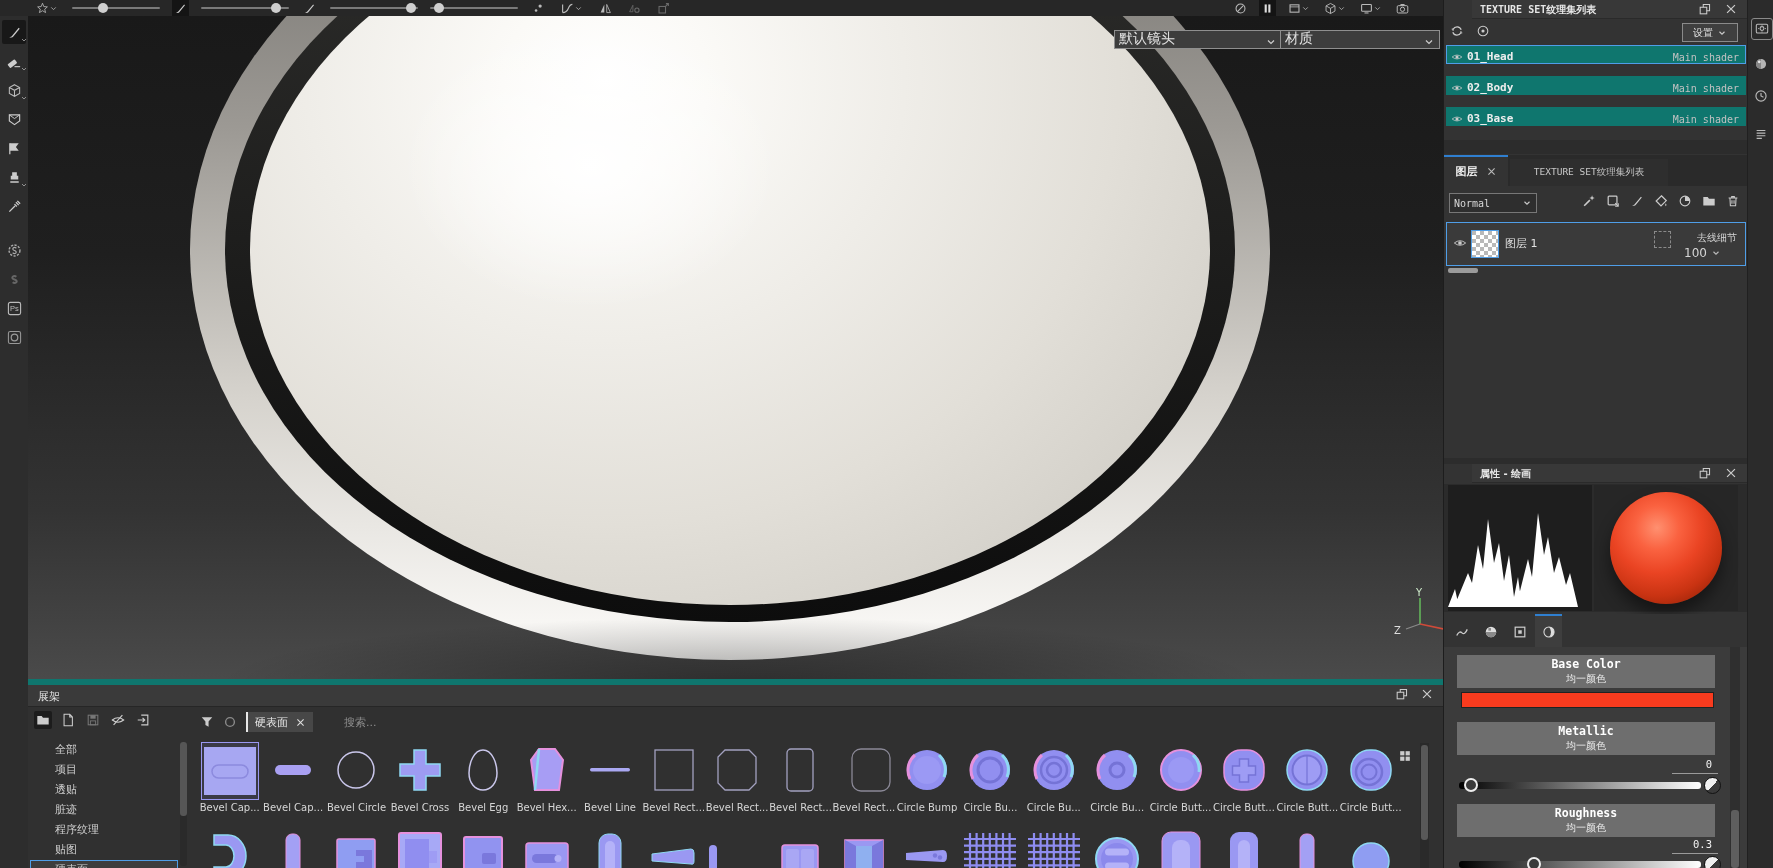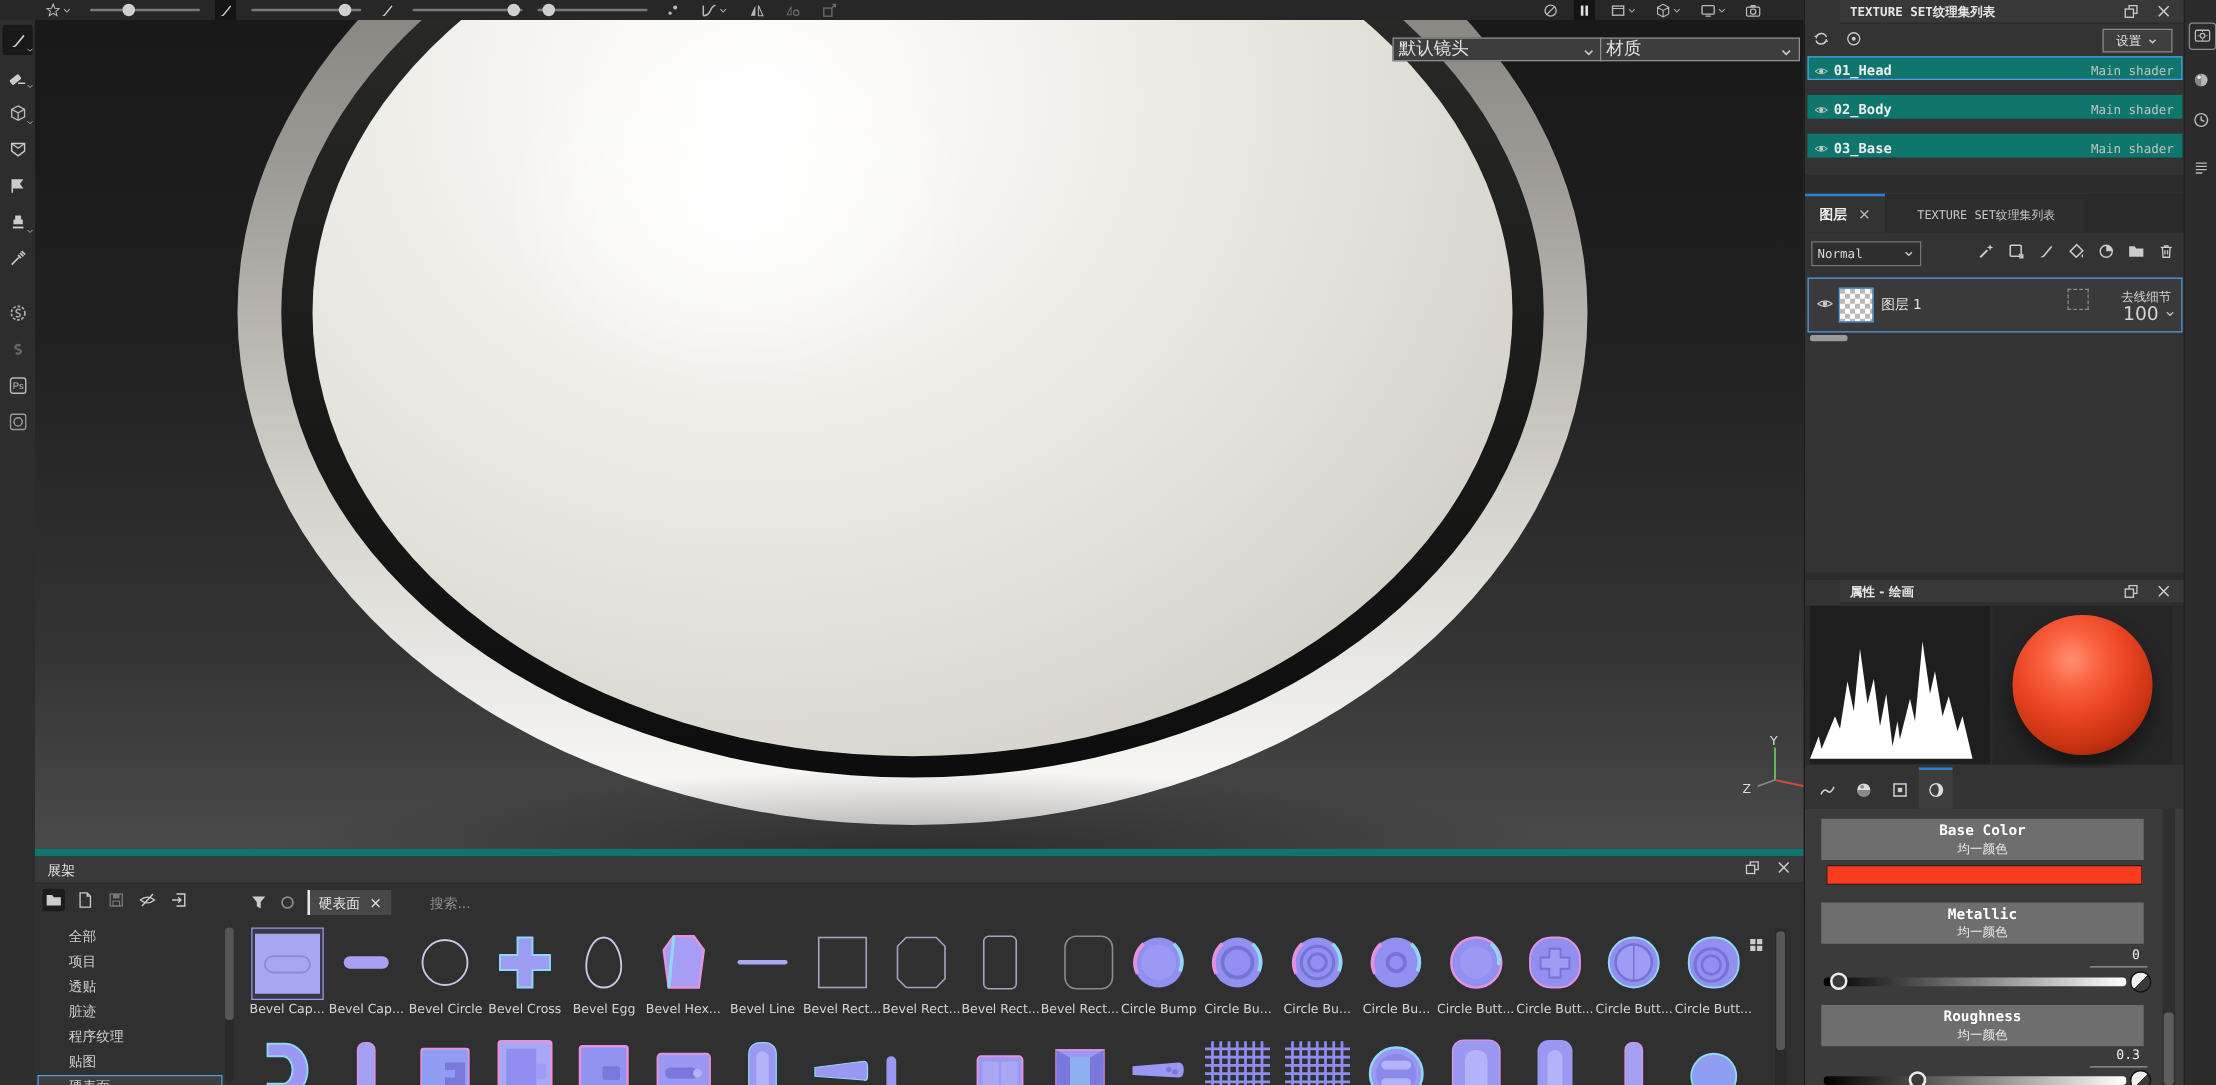--- a/index.html
+++ b/index.html
@@ -80,21 +80,21 @@
   #tab-ts-settings{position:absolute;left:66px;top:4px;width:158px;height:27px;background:#2e2e2e;display:flex;align-items:center;justify-content:center;color:#c8c8c8;font-size:9.5px;font-family:"DejaVu Sans Mono",monospace;}
   #ly-blend{position:absolute;left:0;right:0;top:191px;height:24px;}
   #sel-blend{position:absolute;left:5px;top:2px;width:78px;height:18px;background:#2e2e2e;border:1px solid #777;display:flex;align-items:center;justify-content:space-between;padding:0 4px;color:#d8d8d8;font-family:"DejaVu Sans Mono",monospace;font-size:10px;}
   #ly-icons{position:absolute;right:8px;top:3px;display:flex;gap:10px;align-items:center;}
   #ly-row{position:absolute;left:2px;right:2px;top:222px;height:42px;border:1px solid #4f9ee8;background:#3a3a3a;}
   #ly-thumb{position:absolute;left:24px;top:7px;width:26px;height:26px;border:1px solid #4f9ee8;
      background:repeating-conic-gradient(#ffffff 0 25%,#b9b9b9 0 50%);background-size:8px 8px;}
   #ly-name{position:absolute;left:58px;top:13px;color:#e2e2e2;}
   #ly-dash{position:absolute;right:74px;top:8px;width:15px;height:15px;border:1px dashed #8a8a8a;}
   #ly-badge{position:absolute;right:8px;top:8px;font-size:10px;color:#d5d5d5;}
-  #ly-opa{position:absolute;right:4px;bottom:5px;display:flex;align-items:center;gap:4px;color:#d5d5d5;font-size:15px;}
+  #ly-opa{position:absolute;right:24px;bottom:5px;display:flex;align-items:center;gap:4px;color:#d5d5d5;font-size:12px;}
   #ly-minibar{position:absolute;left:4px;top:268px;width:30px;height:5px;background:#9b9b9b;border-radius:2px;}
   .hdiv{position:absolute;left:0;right:0;background:#2c2c2c;}
   
   #pp-previews{position:absolute;left:0;top:484px;right:0;height:128px;background:#2b2b2b;}
   #pv-brush{position:absolute;left:4px;top:1px;width:144px;height:126px;background:#1e1e1e;}
   #pv-mat{position:absolute;left:150px;top:1px;width:144px;height:126px;background:#262626;}
   #mat-sphere{position:absolute;left:16px;top:7px;width:112px;height:112px;border-radius:50%;
      background:radial-gradient(circle at 42% 32%,#ff9070 0%,#fa6240 22%,#ea4423 45%,#c93312 68%,#8c1f06 92%);
      box-shadow:0 10px 16px rgba(0,0,0,.45);}
   #pp-subtabs{position:absolute;left:0;top:614px;right:0;height:33px;background:#333;display:flex;padding-left:4px;gap:2px;}

